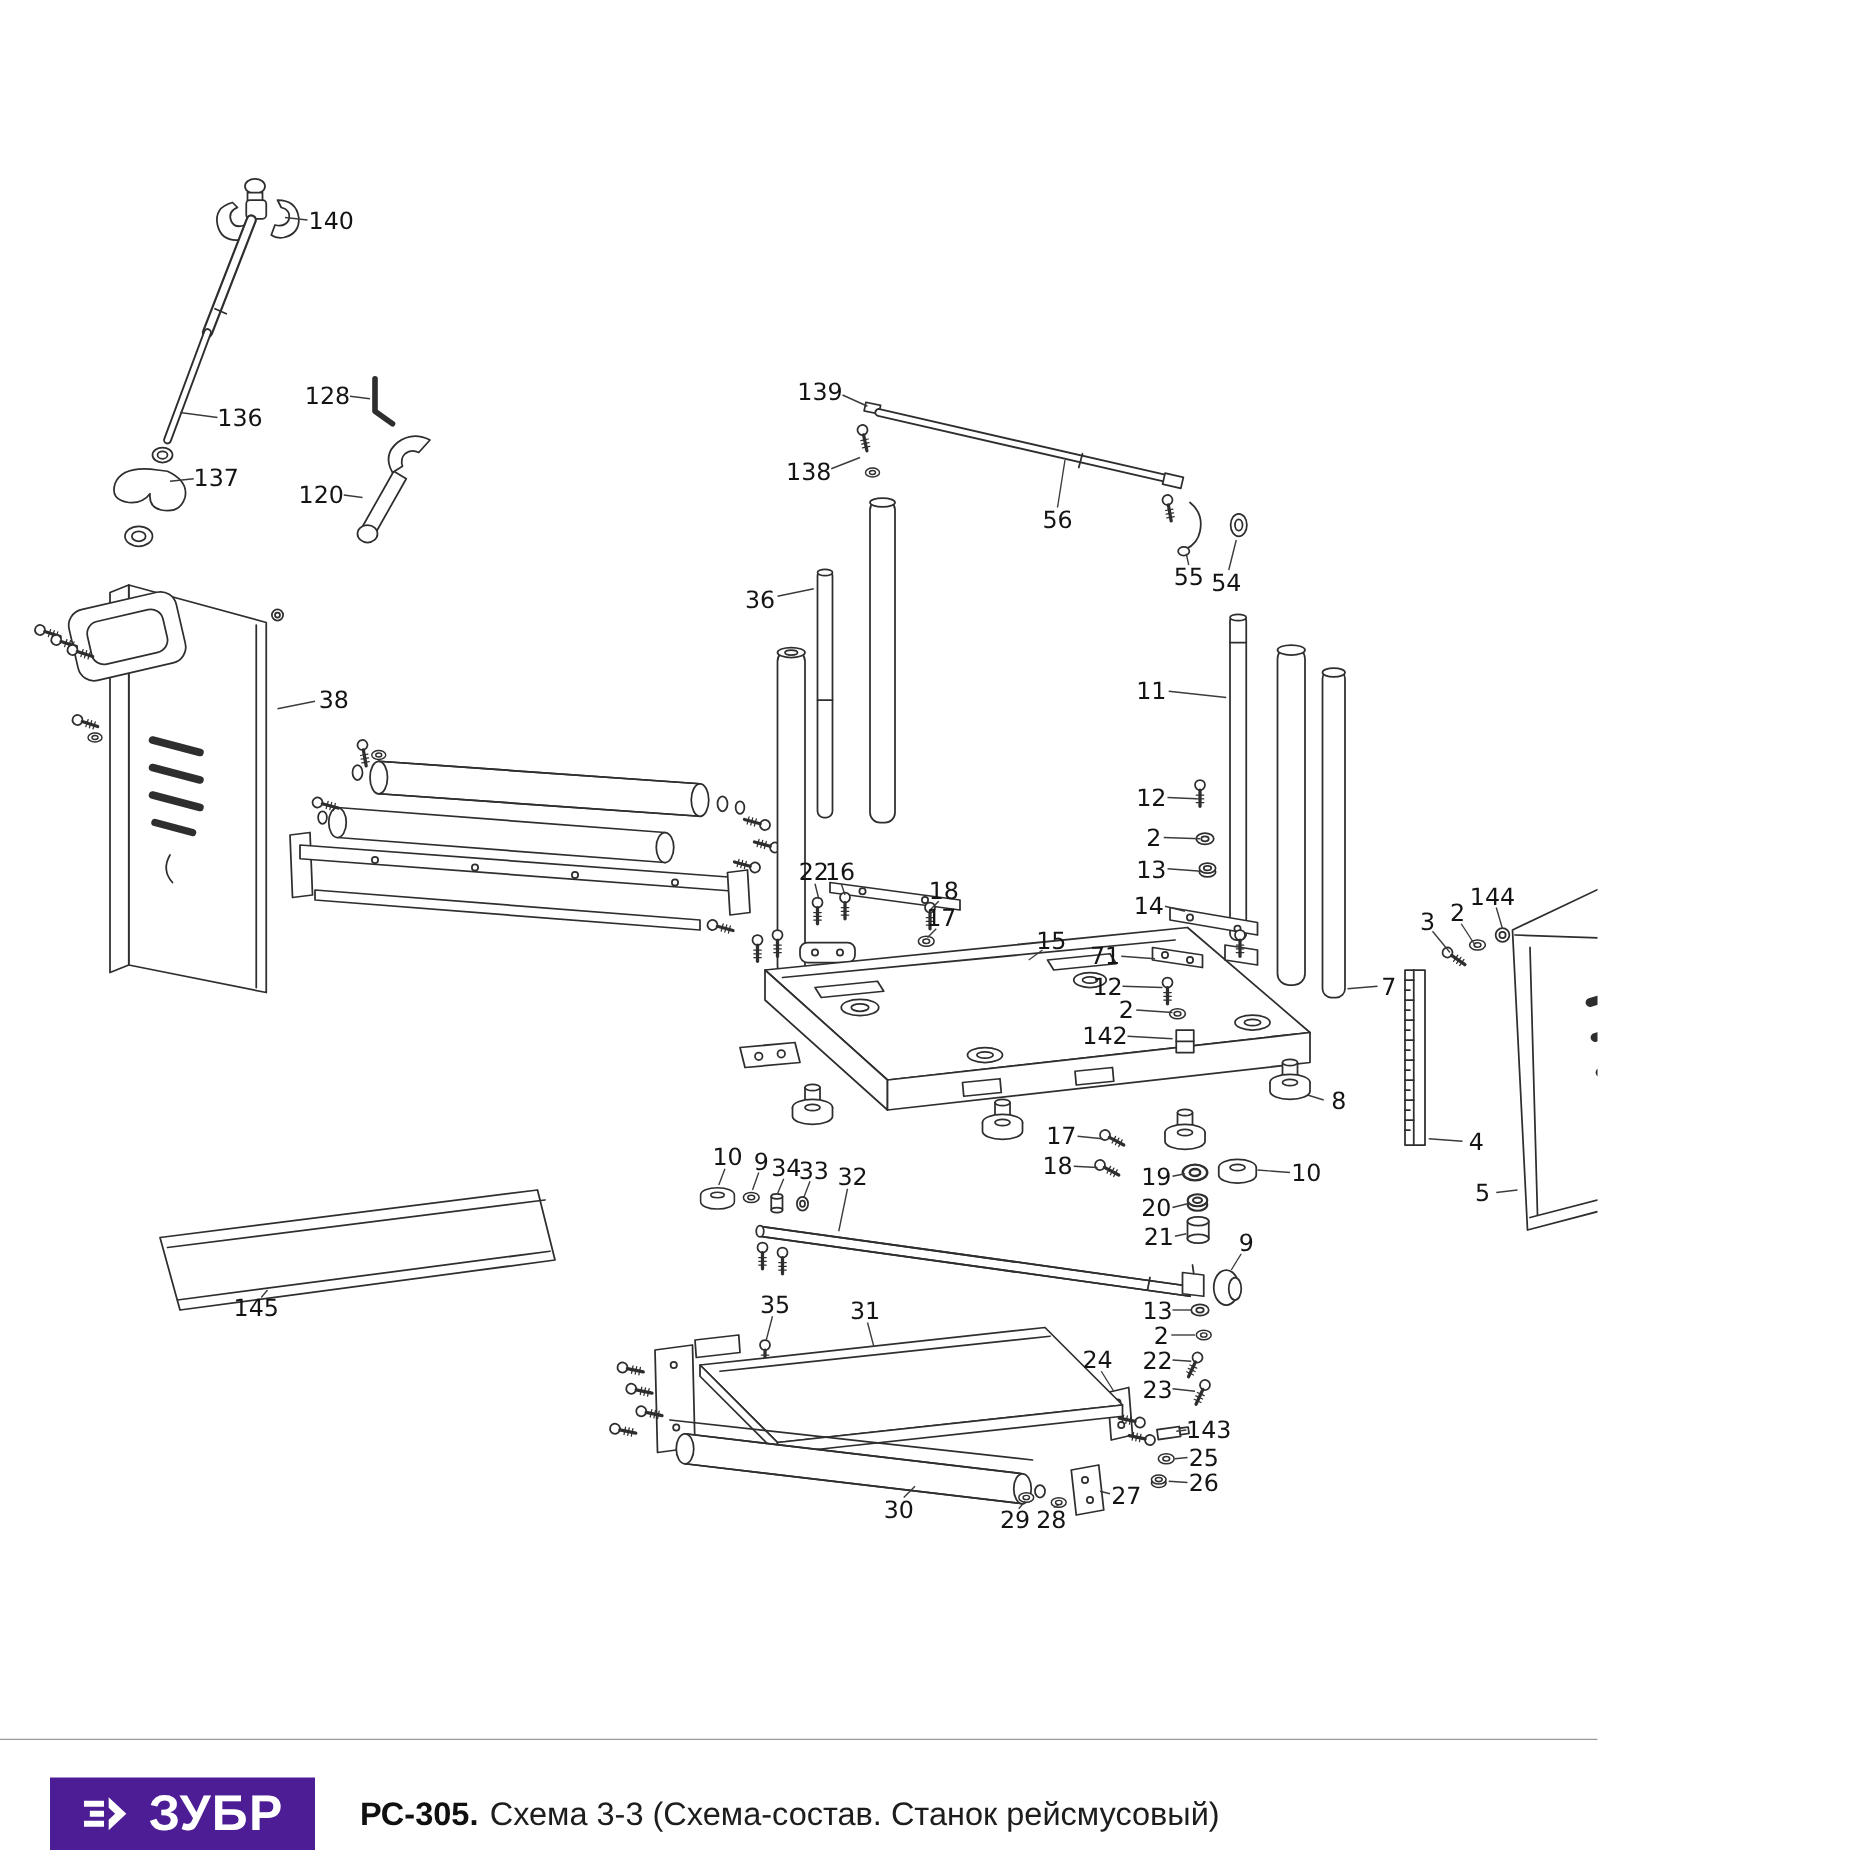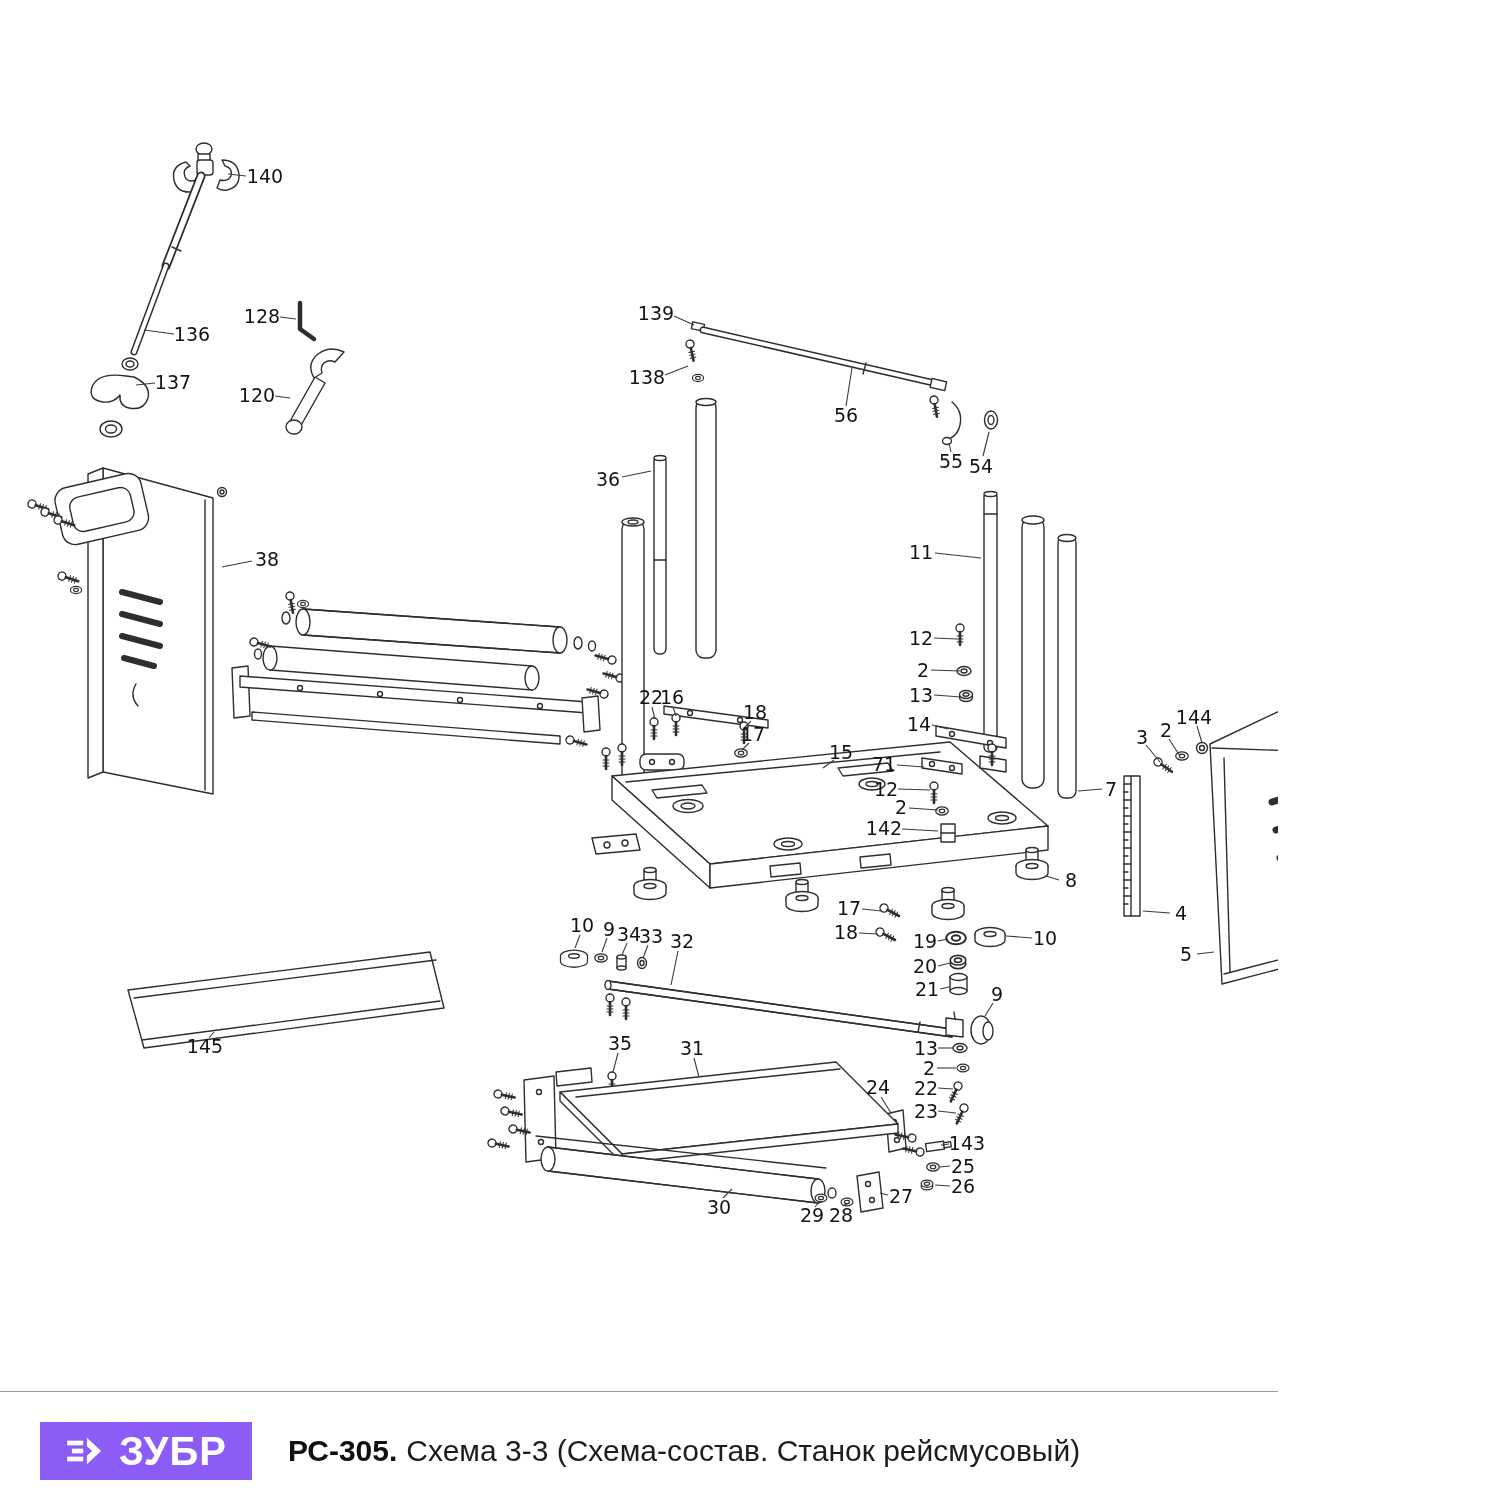--- a/index.html
+++ b/index.html
@@ -7,24 +7,24 @@
   .screen { position:relative; width:1278px; height:1500px; background:#fff; overflow:hidden; }
   #diagram-svg { position:absolute; top:0; left:0; }
   .part-label {
     font-family:"DejaVu Sans",sans-serif;
     font-size:19px; fill:#141414; stroke:none; text-anchor:middle;
   }
   .leader { stroke:#3b3b3b; stroke-width:1.1; }
   .footer { position:absolute; top:1391px; left:0; width:1500px; height:109px;
             border-top:1px solid #9a9a9a; background:#fff; }
   .footer-row { display:flex; align-items:center; margin:30px 0 0 40px; gap:36px; }
-  .brand-badge { width:212px; height:58px; background:#8b5cf6; color:#fff;
+  .brand-badge { width:212px; height:58px; background:#4c1d95; color:#fff;
                  display:flex; align-items:center; justify-content:center; gap:12px; flex:0 0 auto; }
   .brand-text { font-weight:700; font-size:40px; letter-spacing:1px; line-height:1; }
-  .footer-title { font-size:30px; color:#1d1d1d; white-space:nowrap; }
+  .footer-title { font-size:26px; color:#1d1d1d; white-space:nowrap; }
   .footer-title .model { font-weight:700; color:#101010; }
   .footer-title .scheme { font-weight:400; margin-left:9px; }
 </style>
 </head>
 <body>
 
 <div class="screen">
 
   <svg id="diagram-svg" width="1500" height="1390" viewBox="0 0 1500 1390">
     <defs>

